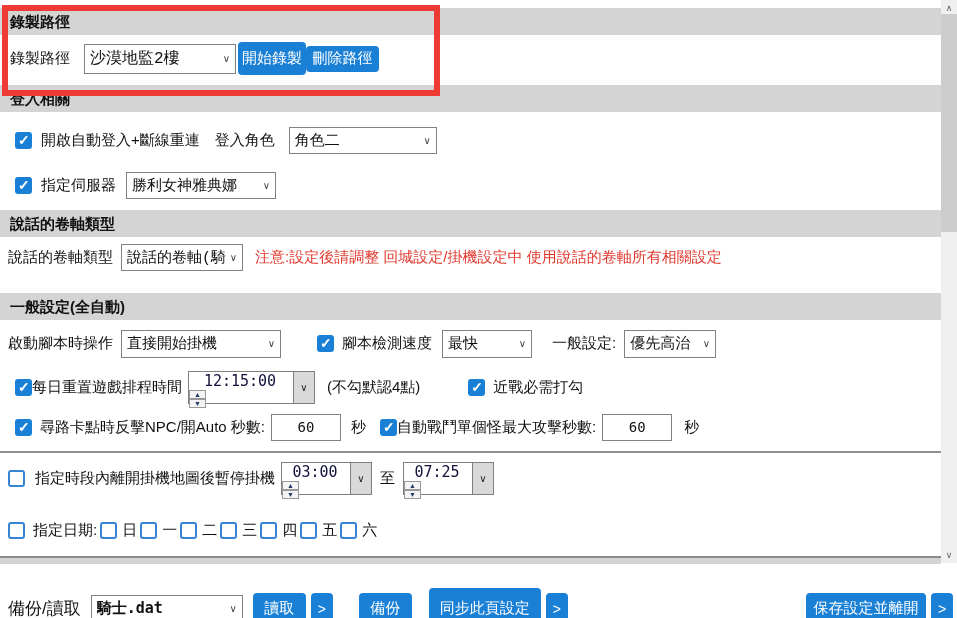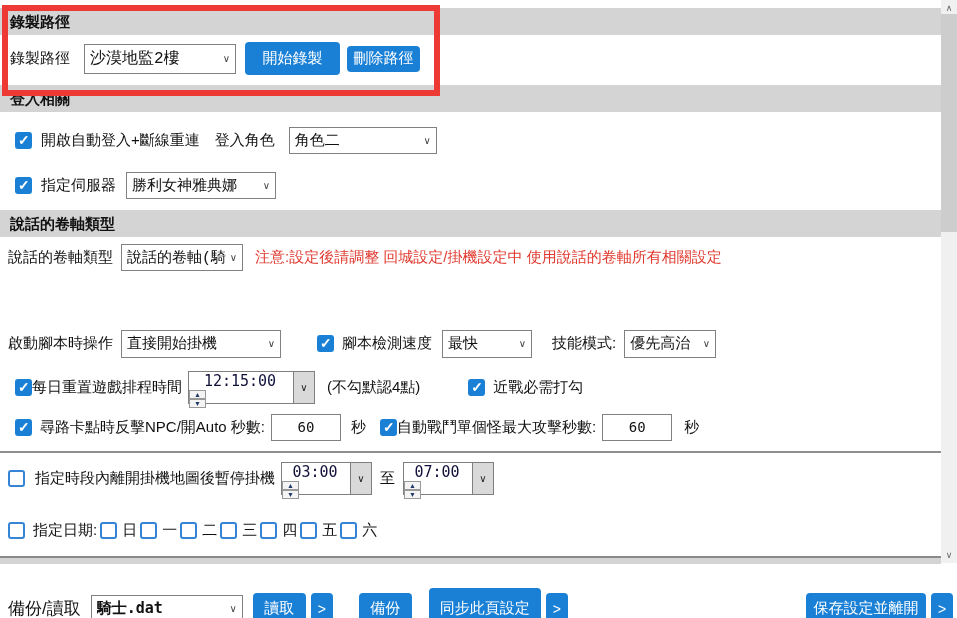--- a/index.html
+++ b/index.html
@@ -49,22 +49,22 @@
 
 <div class="page">
 
   <div class="band" style="top:8px">錄製路徑</div>
   <div class="row" style="top:42px; left:10px; height:33px">
     <span class="lbl">錄製路徑</span>
     <div class="combo" style="width:152px; height:30px; margin-left:14px; font-size:16px">
       <span class="val">沙漠地監2樓</span>
       <span class="caret">∨</span>
     </div>
-    <button class="btn" style="width:95px; height:33px; margin-left:9px">開始錄製</button>
-    <button class="btn" style="width:73px; height:26px; margin-left:7px">刪除路徑</button>
+    <button class="btn" style="width:68px; height:33px; margin-left:2px">開始錄製</button>
+    <button class="btn" style="width:73px; height:26px; ">刪除路徑</button>
   </div>
 
   <div class="band" style="top:85px">登入相關</div>
   <div class="row" style="top:126px; left:15px; height:28px">
     <span class="cb checked"></span>
     <span class="lbl" style="margin-left:9px">開啟自動登入+斷線重連　登入角色</span>
     <div class="combo" style="width:148px; margin-left:14px">
       <span class="val">角色二</span>
       <span class="caret">∨</span>
     </div>
@@ -81,33 +81,34 @@
   <div class="band" style="top:210px">說話的卷軸類型</div>
   <div class="row" style="top:243px; left:8px; height:28px">
     <span class="lbl">說話的卷軸類型</span>
     <div class="combo" style="width:122px; margin-left:8px">
       <span class="val">說話的卷軸(騎士</span>
       <span class="caret">∨</span>
     </div>
     <span class="warn" style="margin-left:12px">注意:設定後請調整 回城設定/掛機設定中 使用說話的卷軸所有相關設定</span>
   </div>
 
+  <div class="band" style="top:293px">一般設定(全自動)</div>
   <div class="row" style="top:329px; left:8px; height:29px">
     <span class="lbl">啟動腳本時操作</span>
     <div class="combo" style="width:160px; height:28px; margin-left:8px">
       <span class="val">直接開始掛機</span>
       <span class="caret">∨</span>
     </div>
     <span class="cb checked" style="margin-left:36px"></span>
     <span class="lbl" style="margin-left:8px">腳本檢測速度</span>
     <div class="combo" style="width:90px; height:28px; margin-left:10px">
       <span class="val">最快</span>
       <span class="caret">∨</span>
     </div>
-    <span class="lbl" style="margin-left:20px">技能模式:</span>
+    <span class="lbl" style="margin-left:20px">一般設定:</span>
     <div class="combo" style="width:92px; height:28px; margin-left:8px">
       <span class="val">優先高治</span>
       <span class="caret">∨</span>
     </div>
   </div>
 
   <div class="row" style="top:371px; left:15px; height:33px">
     <span class="cb checked"></span>
     <span class="lbl" style="">每日重置遊戲排程時間</span>
     <div class="timebox" style="width:106px; margin-left:6px">
@@ -146,21 +147,21 @@
       <span class="updown">
         <span class="spin">▲</span>
         <span class="spin">▼</span>
       </span>
     </div>
     <div class="ddbtn">
       <span>∨</span>
     </div>
     <span class="lbl" style="margin-left:8px">至</span>
     <div class="timebox" style="width:70px; margin-left:8px">
-      <span class="timeval">07:00</span>
+      <span class="timeval">07:25</span>
       <span class="updown">
         <span class="spin">▲</span>
         <span class="spin">▼</span>
       </span>
     </div>
     <div class="ddbtn">
       <span>∨</span>
     </div>
   </div>
 

